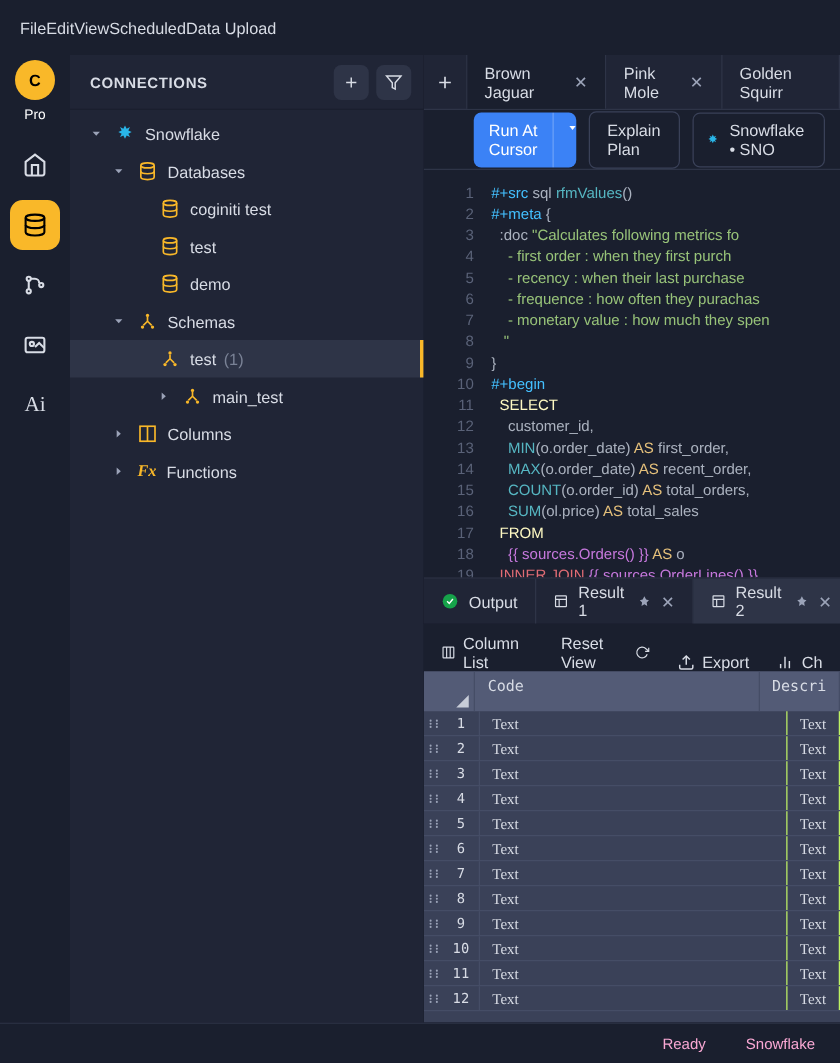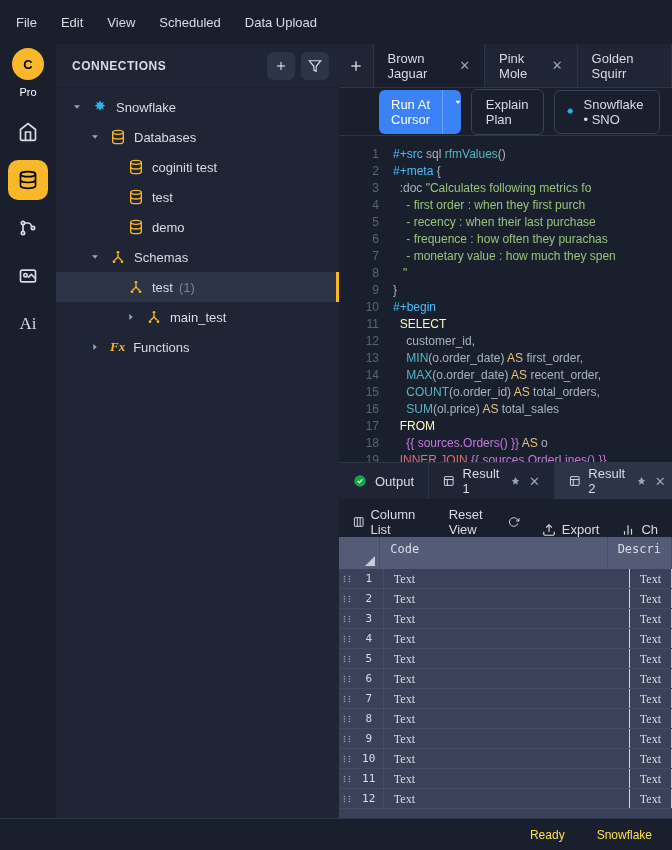--- a/index.html
+++ b/index.html
@@ -1,18 +1,18 @@
 <!DOCTYPE html>
 <html><head>
   <meta charset="utf-8">
   <style>
     * { box-sizing: border-box; margin: 0; padding: 0; font-family: -apple-system, BlinkMacSystemFont, "Segoe UI", sans-serif; }
     body { background: #1a1f2e; color: #c8cdd8; width: 672px; height: 850px; overflow: hidden; font-size: 13px; }
     
-    .topbar { height: 44px; display: flex; align-items: center; padding: 0 16px; gap: 24px; }
+    .topbar { height: 44px; display: flex; align-items: center; padding: 0 16px; }
     .menu-item { color: #d8dce5; cursor: pointer; }
     
     .main-container { display: flex; height: calc(100% - 44px - 32px); }
     
     .leftrail { width: 56px; background: #1a1f2e; display: flex; flex-direction: column; align-items: center; padding-top: 4px; gap: 8px; }
     .rail-icon { width: 40px; height: 40px; display: flex; align-items: center; justify-content: center; border-radius: 10px; cursor: pointer; }
     .rail-icon.active { background: #f9b829; }
     .rail-logo { width: 32px; height: 32px; background: #f9b829; border-radius: 50%; display: flex; align-items: center; justify-content: center; font-weight: bold; color: #000; margin-bottom: 2px; }
     .rail-pro { font-size: 11px; color: #fff; margin-top: -4px; margin-bottom: 6px; }
     
@@ -80,21 +80,21 @@
     .gh-code { width: 252px; }
     .gh-desc { flex: 1; }
     
     .grid-row { display: flex; height: 20px; border-bottom: 1px solid #454d66; }
     .gr-handle { width: 16px; display: flex; align-items: center; justify-content: center; }
     .gr-rownum { width: 30px; display: flex; align-items: center; justify-content: center; font-family: monospace; font-size: 11px; color: #d8dce5; border-right: 1px solid #454d66; }
     .gr-cell { padding: 3px 10px; border-right: 1px solid #bef264; color: #d8dce5; font-family: Liberation Serif, serif; font-size: 12px; }
     .gr-code { width: 252px; }
     .gr-desc { flex: 1; }
     
-    .statusbar { height: 32px; background: #1a1f2e; border-top: 1px solid #2e3447; display: flex; align-items: center; justify-content: flex-end; padding: 0 20px; gap: 32px; color: #fde047; font-size: 12px; }
+    .statusbar { height: 32px; background: #1a1f2e; border-top: 1px solid #2e3447; display: flex; align-items: center; justify-content: flex-end; padding: 0 20px; gap: 32px; color: #f9a8d4; font-size: 12px; }
     
     svg { display: block; }
   </style>
 </head>
 <body>
 
 <div class="topbar">
   <div class="menu-item">File</div>
   <div class="menu-item">Edit</div>
   <div class="menu-item">View</div>
@@ -254,20 +254,34 @@
           </span>
           <span class="tree-icon">
             <svg width="16" height="16" viewBox="0 0 24 24" fill="#f9b829">
               <circle cx="12" cy="5" r="2"></circle>
               <circle cx="6" cy="19" r="2"></circle>
               <circle cx="18" cy="19" r="2"></circle>
               <path d="M12 7v5m0 0l-5 5m5-5l5 5" stroke="#f9b829" stroke-width="2" fill="none"></path>
             </svg>
           </span>
           <span>main_test</span>
+        </div>
+        <div class="tree-item indent-1">
+          <span class="tree-chevron">
+            <svg width="10" height="10" viewBox="0 0 24 24" fill="#9ba3b8" style="transform:rotate(0deg)">
+              <polygon points="8 5 16 12 8 19"></polygon>
+            </svg>
+          </span>
+          <span class="tree-icon">
+            <svg width="16" height="16" viewBox="0 0 24 24" fill="none" stroke="#f9b829" stroke-width="2">
+              <rect x="3" y="3" width="18" height="18"></rect>
+              <line x1="12" y1="3" x2="12" y2="21"></line>
+            </svg>
+          </span>
+          <span>Columns</span>
         </div>
         <div class="tree-item indent-1">
           <span class="tree-chevron">
             <svg width="10" height="10" viewBox="0 0 24 24" fill="#9ba3b8" style="transform:rotate(0deg)">
               <polygon points="8 5 16 12 8 19"></polygon>
             </svg>
           </span>
           <span class="tree-icon">
             <span style="color:#f9b829;font-style:italic;font-weight:bold;font-family:serif;">Fx</span>
           </span>

